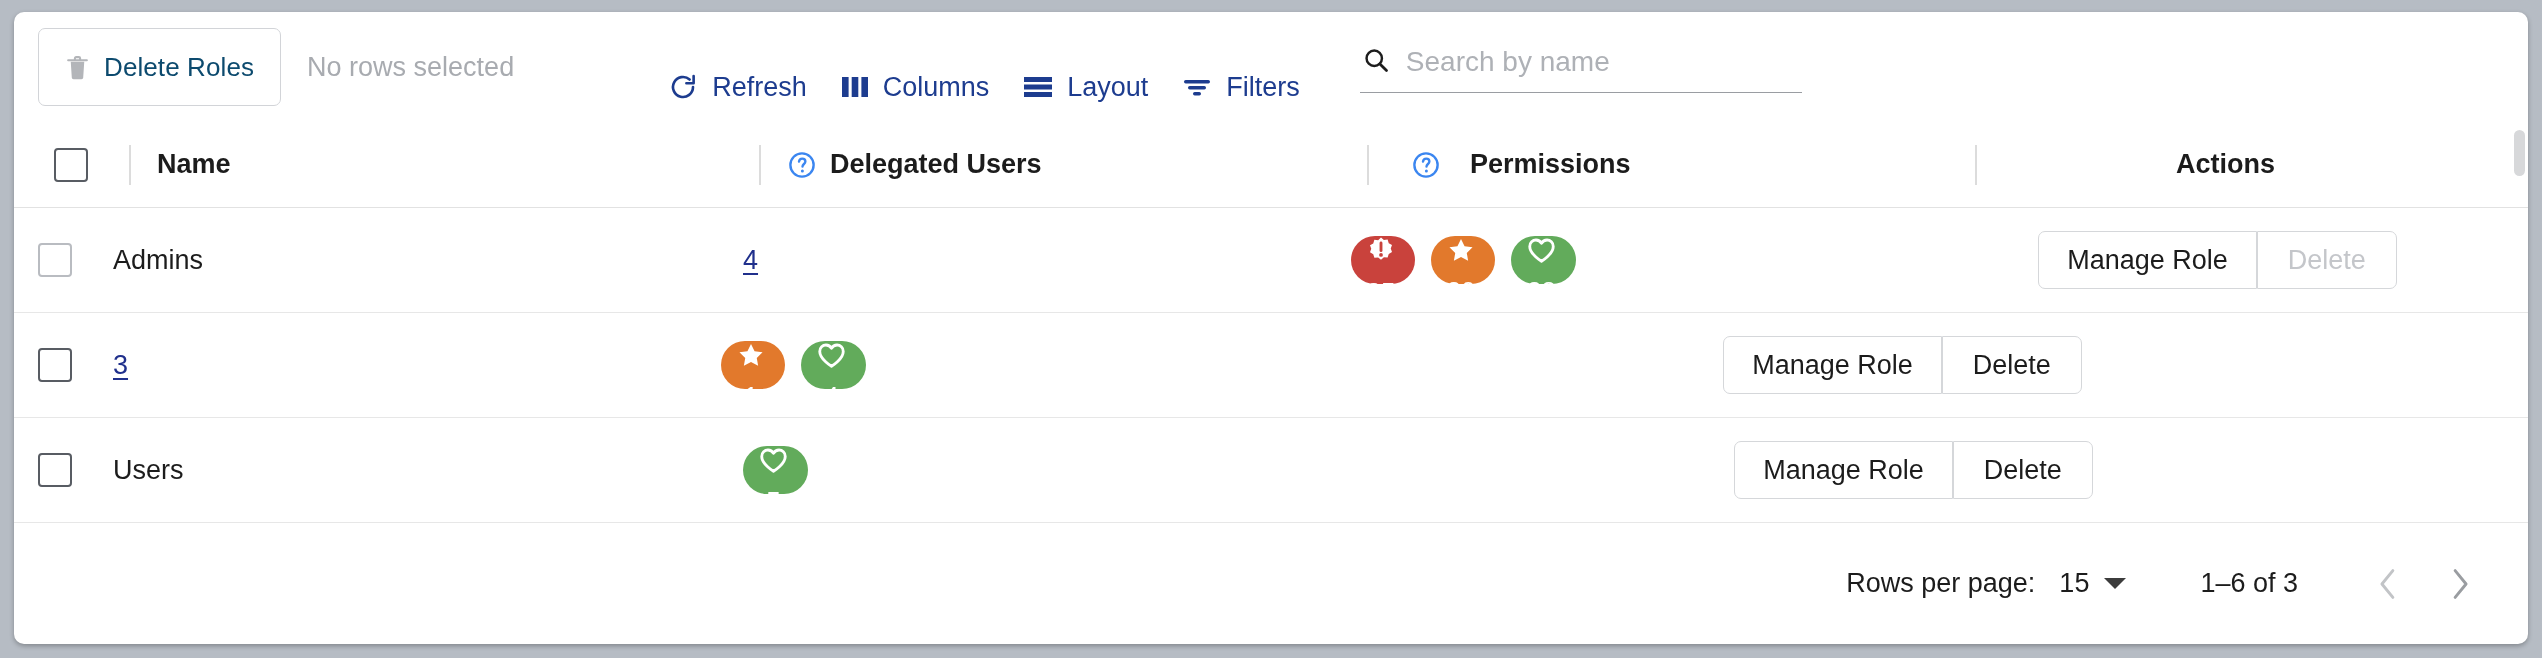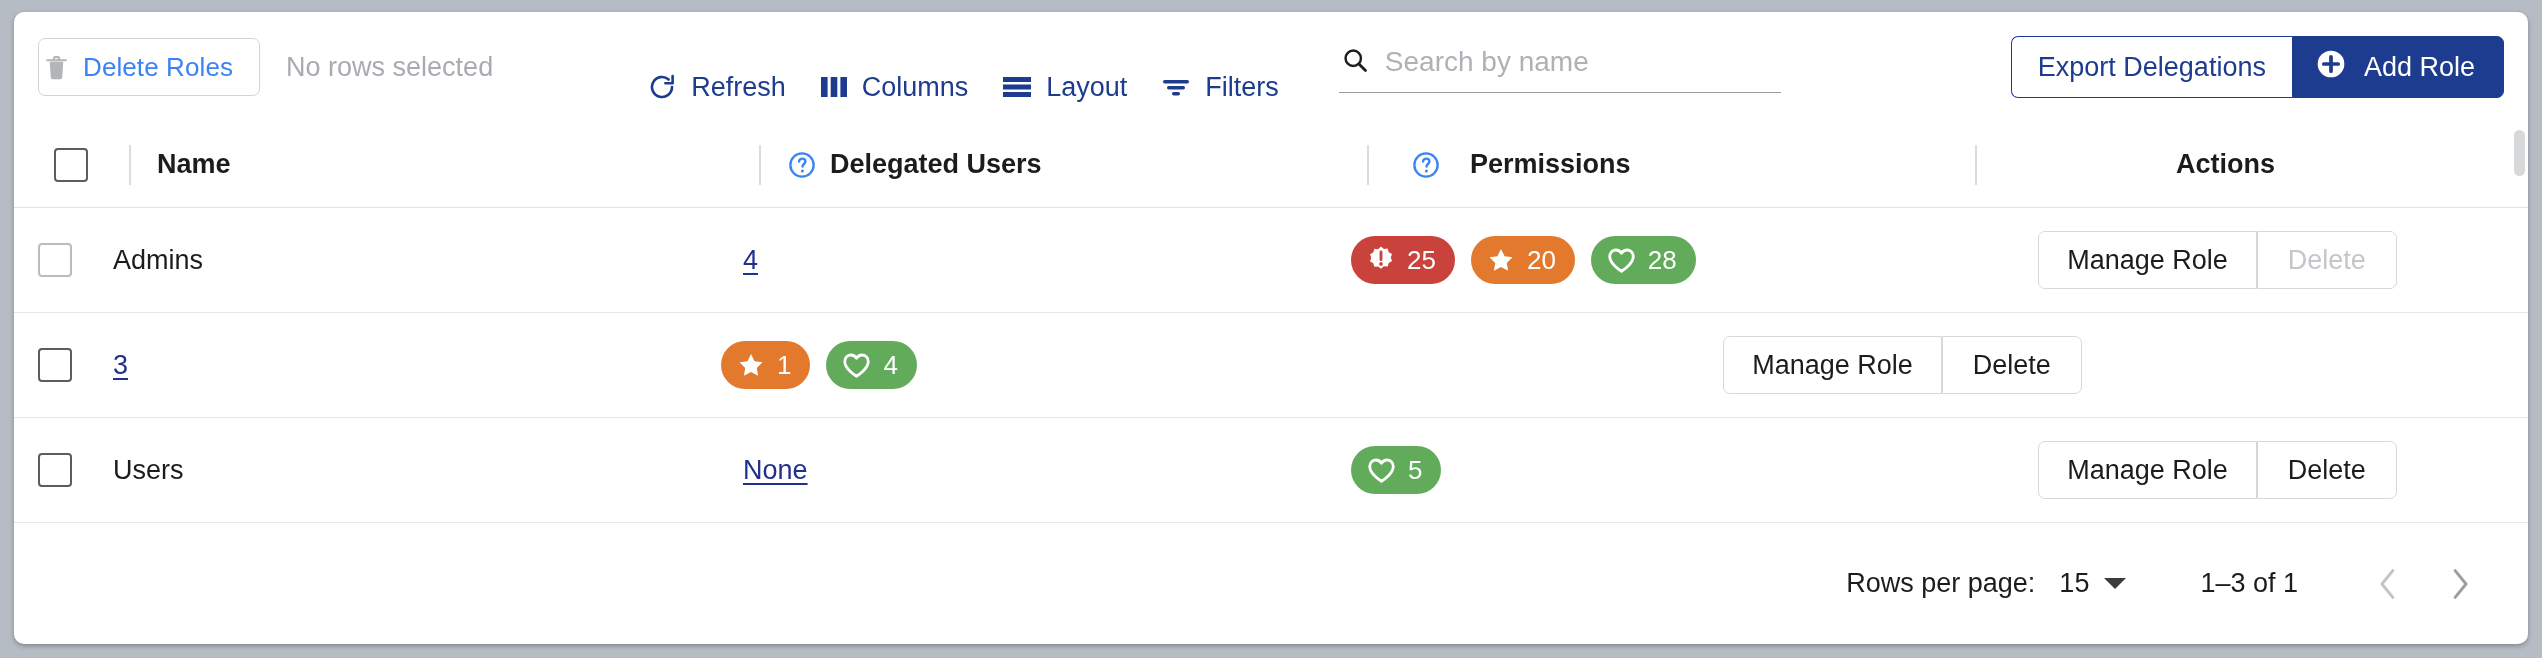--- a/index.html
+++ b/index.html
@@ -33,26 +33,26 @@
     height: 110px;
     flex: 0 0 110px;
     display: flex;
     align-items: center;
     padding: 0 0 0 24px;
   }
   .btn-delete-roles {
     display: inline-flex;
     align-items: center;
     gap: 14px;
-    height: 58px;
-    padding: 0 26px 0 5px;
+    height: 78px;
+    padding: 0 26px 0 26px;
     border: 1px solid #d2d4d8;
     border-radius: 7px;
     background: #fff;
-    color: #3b82f6;
+    color: #0c4a6e;
     font-size: 26px;
     letter-spacing: .1px;
     white-space: nowrap;
   }
   .trash-icon { display: block; width: 25px; height: 27px; }
   .sel-status {
     margin-left: 26px;
     color: #a8abb0;
     font-size: 27px;
     white-space: nowrap;
@@ -187,20 +187,21 @@
   .badge {
     display: inline-flex;
     align-items: center;
     gap: 11px;
     height: 48px;
     padding: 0 19px 0 15px;
     border-radius: 24px;
     color: #fff;
     font-size: 26px;
     white-space: nowrap;
+    flex-direction: column;
   }
   .badge .bi { display: flex; align-items: center; }
 
   .btn-group { display: flex; align-items: stretch; height: 58px; }
   .bg-left {
     display: inline-flex; align-items: center; justify-content: center;
     min-width: 204px;
     padding: 0 28px;
     border: 1px solid #d5d7da;
     border-radius: 7px 0 0 7px;
@@ -330,34 +331,20 @@
       <div class="search-wrap">
         <span>
           <svg width="28" height="28" viewBox="0 0 24 24" fill="none">
             <circle cx="10.5" cy="10.5" r="6.6" stroke="#1d1d1d" stroke-width="2.1"></circle>
             <path d="M15.4 15.4L21 21" stroke="#1d1d1d" stroke-width="2.4" stroke-linecap="round"></path>
           </svg>
         </span>
         <input class="search-input" type="text" placeholder="Search by name" style="">
       </div>
 
-      <div class="right-group">
-        <button class="btn-export">
-          <span>Export Delegations</span>
-        </button>
-        <button class="btn-add">
-          <span>
-            <svg width="32" height="32" viewBox="0 0 24 24">
-              <circle cx="12" cy="12" r="10" fill="#ffffff"></circle>
-              <path d="M12 6.6v10.8M6.6 12h10.8" stroke="#1d3c8f" stroke-width="2.8" stroke-linecap="round"></path>
-            </svg>
-          </span>
-          <span>Add Role</span>
-        </button>
-      </div>
     </div>
 
     <div class="table">
 
       <div class="thead">
         <div class="c-check">
           <span class="cb"></span>
         </div>
         <div class="c-name">
           <span class="vdiv"></span>
@@ -469,23 +456,20 @@
               </span>
             </div>
           </div>
           <div class="row">
             <div class="c-check">
               <span class="cb"></span>
             </div>
             <div class="c-name">
               <span class="cell-name">Users</span>
             </div>
-            <div class="c-deleg">
-              <a class="link" href="#">None</a>
-            </div>
             <div class="c-perm">
               <span class="badge" style="background:#62ab5b">
                 <span class="bi">
                   <svg width="31" height="29" viewBox="0 0 24 22" fill="none">
                     <path d="M12 19.3S2.9 13.8 2.9 7.85C2.9 4.9 5.2 2.9 7.7 2.9c1.9 0 3.5 1.1 4.3 2.55C12.8 4 14.4 2.9 16.3 2.9c2.5 0 4.8 2 4.8 4.95C21.1 13.8 12 19.3 12 19.3z" stroke="#fff" stroke-width="2.2" stroke-linejoin="round"></path>
                   </svg>
                 </span>
                 <span>5</span>
               </span>
             </div>
@@ -498,21 +482,21 @@
           </div>
         </div>
     </div>
 
     <div class="tfoot">
       <span class="rpp-label">Rows per page:</span>
       <span class="rpp-select">
         <span>15</span>
         <span class="caret"></span>
       </span>
-      <span class="range">1–3 of 1</span>
+      <span class="range">1–6 of 3</span>
       <span class="pager">
         <span class="chev">
           <svg width="26" height="34" viewBox="0 0 20 28" fill="none">
             <path d="M14 3L5 14l9 11" stroke="#c2c4c7" stroke-width="2.4" stroke-linecap="round" stroke-linejoin="round"></path>
           </svg>
         </span>
         <span class="chev">
           <svg width="26" height="34" viewBox="0 0 20 28" fill="none">
             <path d="M6 3l9 11-9 11" stroke="#9a9da1" stroke-width="2.4" stroke-linecap="round" stroke-linejoin="round"></path>
           </svg>

